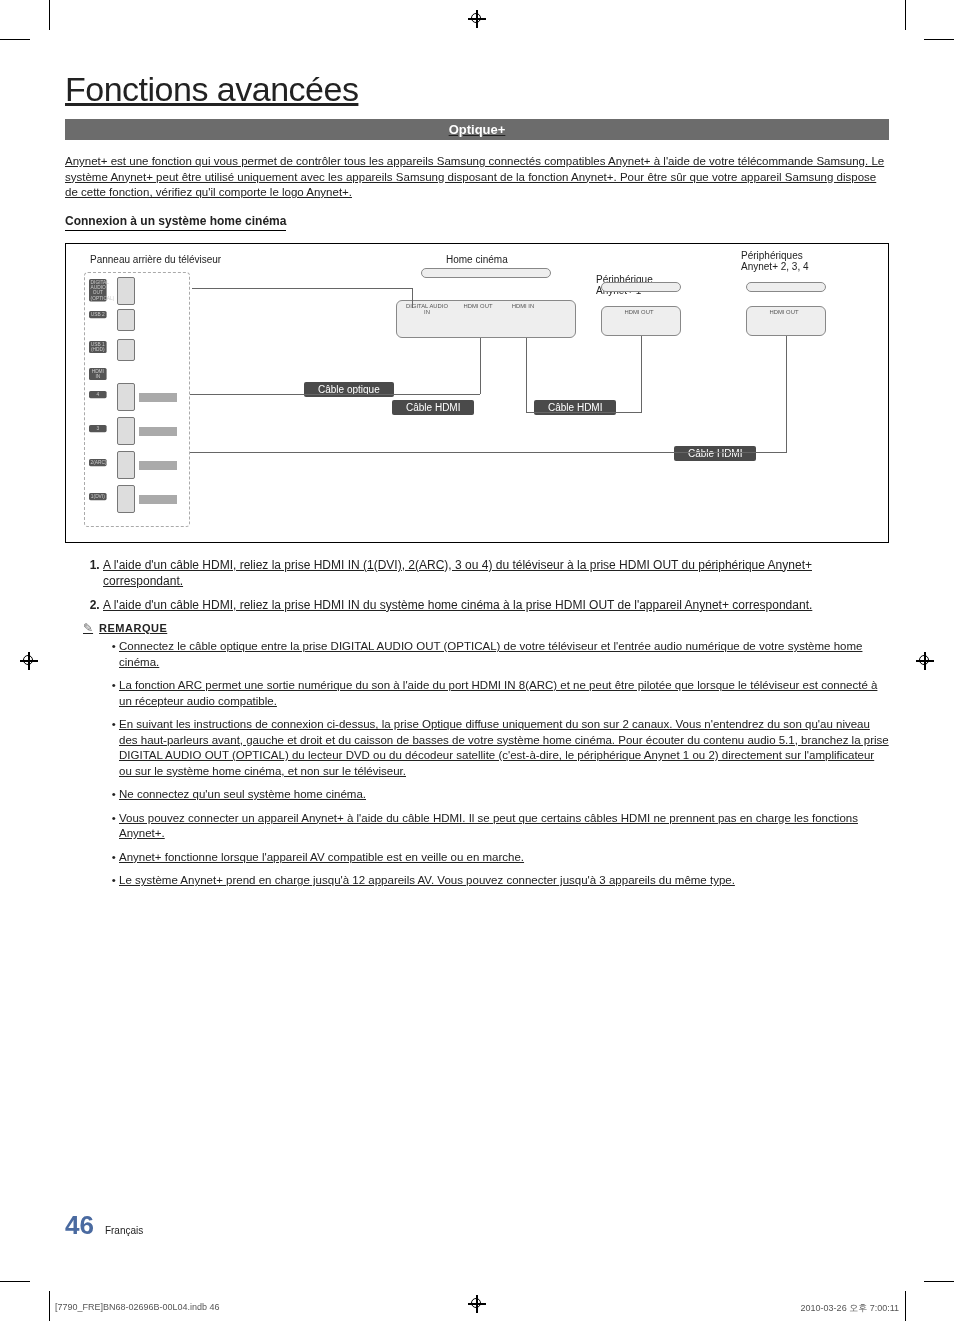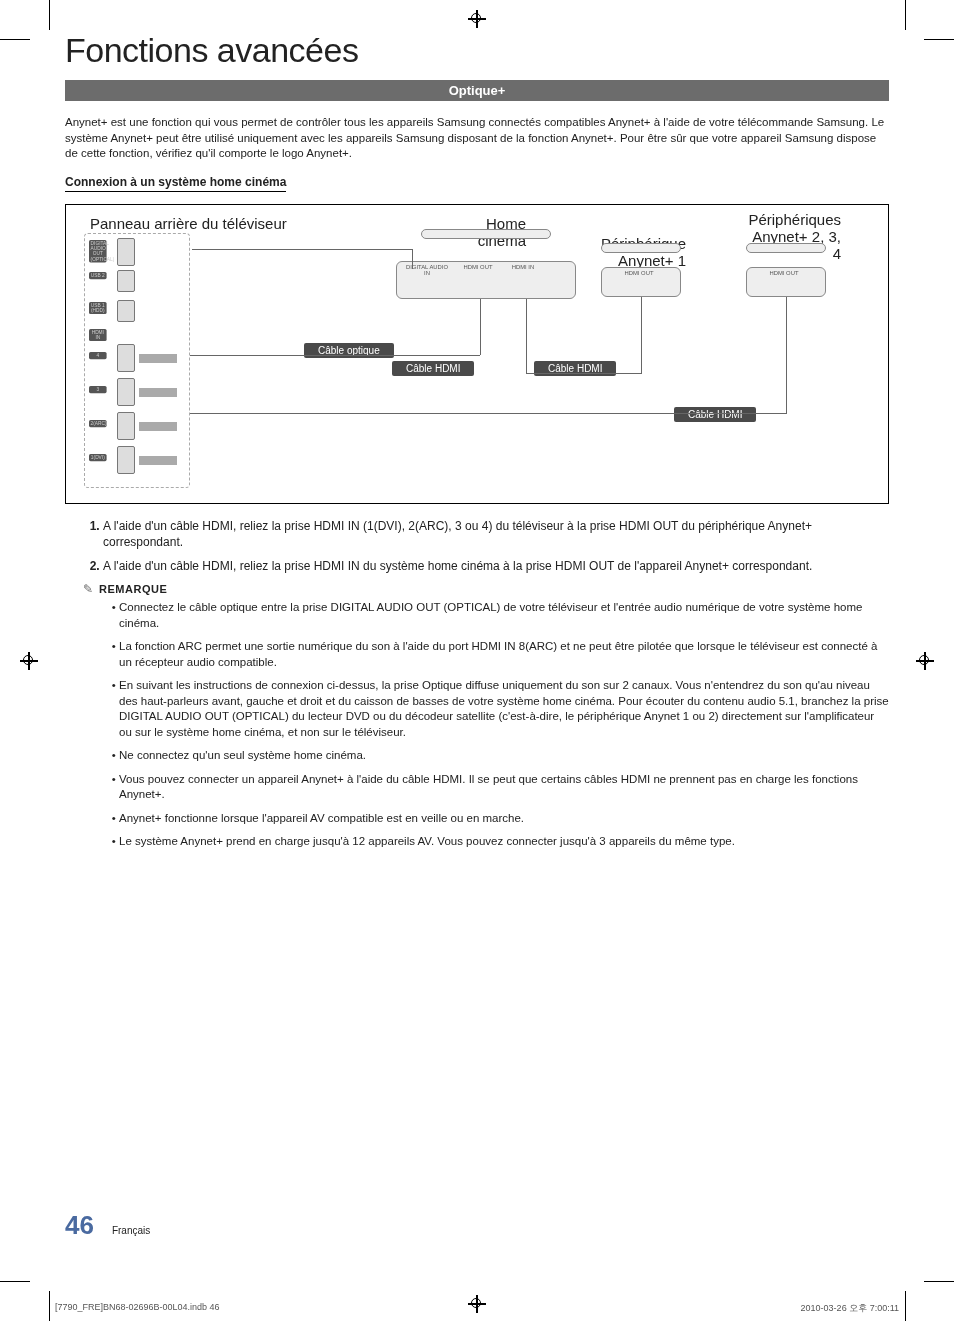--- a/index.html
+++ b/index.html
@@ -4,22 +4,23 @@
 <style>
   * { box-sizing: border-box; }
   body {
     margin: 0;
     font-family: Arial, Helvetica, sans-serif;
     background: #fff;
     color: #222;
     width: 954px;
   }
   .page {
-    padding: 31px 65px 50px 65px;
+    padding: 70px 65px 50px 65px;
     position: relative;
+    text-decoration: underline;
   }
   .reg-mark {
     position: absolute;
     width: 18px; height: 18px;
   }
   .reg-mark::before, .reg-mark::after {
     content: ""; position: absolute; background: #000;
   }
   .reg-mark::before { left: 8px; top: 0; width: 2px; height: 18px; }
   .reg-mark::after { top: 8px; left: 0; height: 2px; width: 18px; }
@@ -83,21 +84,21 @@
   ul.remarks li::marker { content: "• "; }
 
   .diagram-box {
     border: 1px solid #000;
     padding: 18px 14px 14px 14px;
     margin-top: 6px;
     font-size: 10px;
     position: relative;
     height: 300px;
   }
-  .dlabel { position:absolute; font-size:15px; text-align:right; }
+  .dlabel { position:absolute; font-size:10px; text-align:left; }
   .cable-pill {
     position:absolute;
     background:#4a4a4a; color:#fff;
     font-size:10px; padding:2px 14px; border-radius:2px;
   }
   .device {
     position:absolute; border:1px solid #888; border-radius:6px;
     background:#eee;
   }
   .port-label {
@@ -111,21 +112,21 @@
   }
   .tv-port {
     position:absolute; width:18px; height:28px; border:1px solid #777; border-radius:2px; background:#ddd;
     left: 32px;
   }
   .tv-port-lbl { position:absolute; left:4px; font-size:6px; color:#ccc; background:#555; padding:1px 2px; border-radius:2px; width:22px; text-align:center; line-height:1.1; transform:scale(0.8); transform-origin:left top; }
   .hdmi-plug { position:absolute; width:38px; height:9px; background:#aaa; }
 
   .page-footer {
     position:absolute; bottom: 50px; left: 65px; right: 65px;
-    display:flex; align-items:baseline; gap:18px;
+    display:flex; align-items:baseline; gap:11px;
   }
   .page-num { font-size: 26px; font-weight: bold; color:#4a6aa0; }
   .page-lang { font-size: 10px; }
   .print-footer {
     position:absolute; bottom: 6px; left: 55px; right: 55px;
     display:flex; justify-content:space-between;
     font-size: 9px; color:#555;
   }
   .wire { position:absolute; background:#666; }
 </style>

